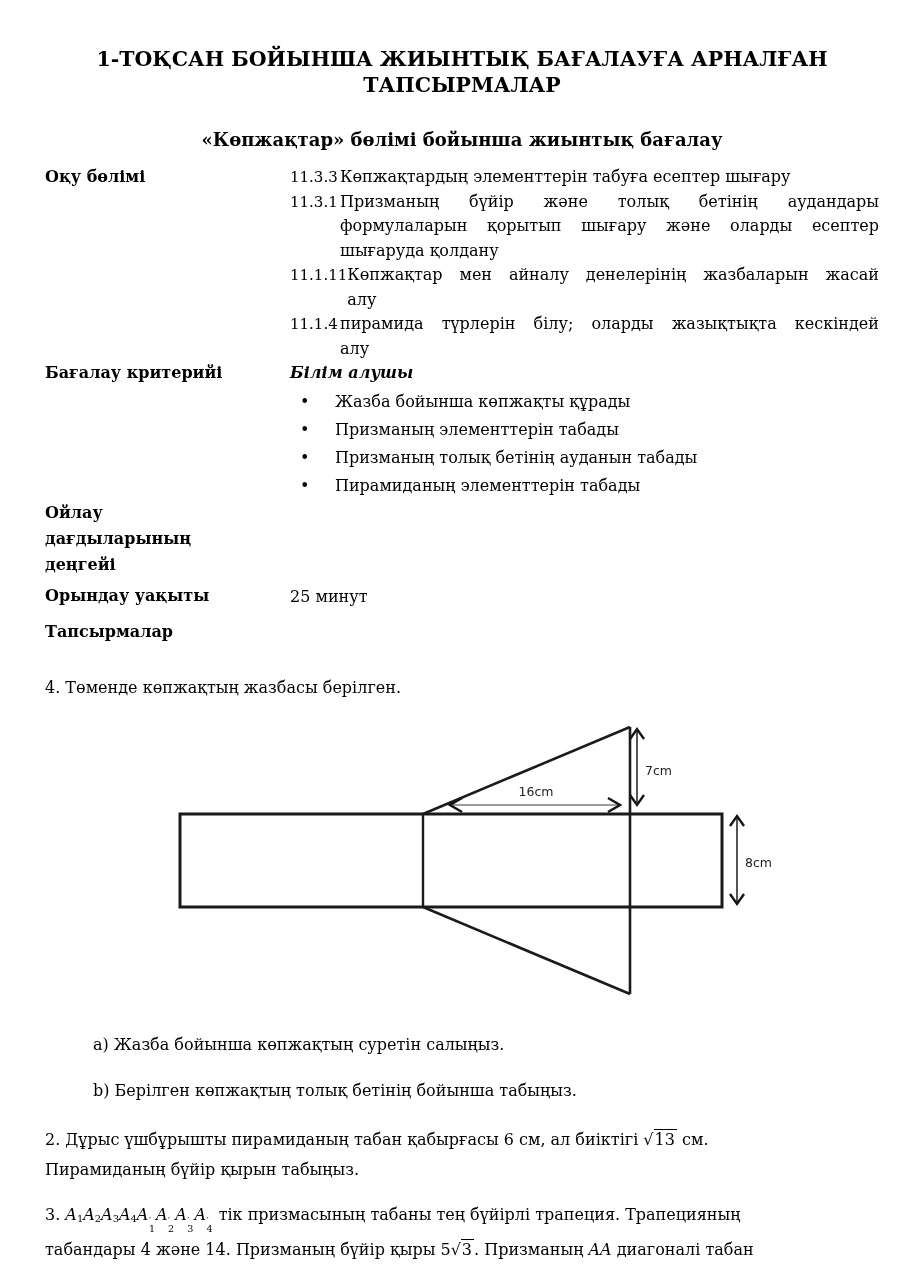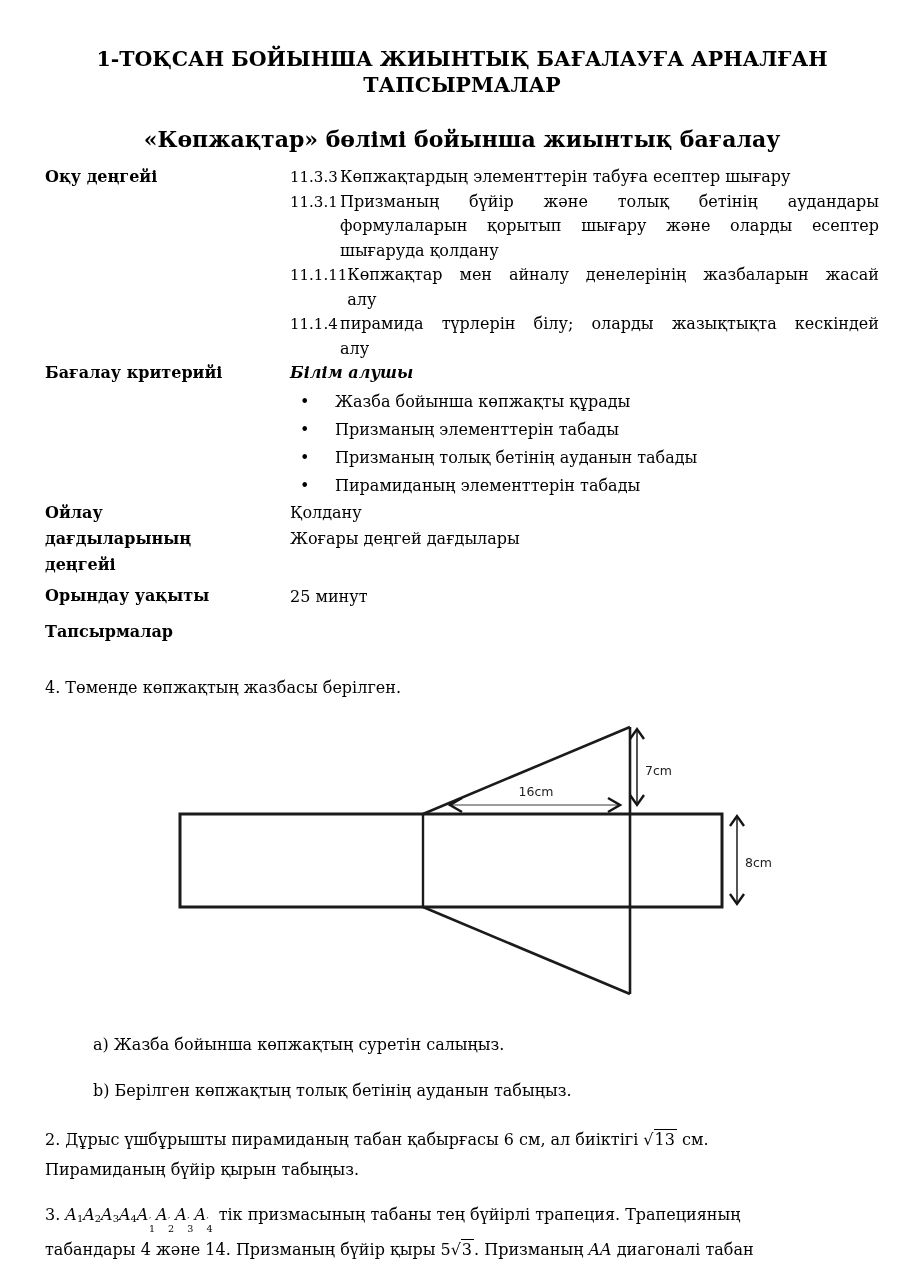--- a/index.html
+++ b/index.html
@@ -7,21 +7,21 @@
     position:relative;
     width:919px;height:1265px;
     box-sizing:border-box;
     padding:46px 40px 0 45px;
     background:#fff;color:#000;
     font-family:"DejaVu Serif","Liberation Serif",serif;
     font-size:16px;
     overflow:hidden;
   }
   .title{font-size:20.5px;line-height:26px;font-weight:bold;text-align:center;margin:0;}
-  .subtitle{font-size:22px;line-height:25px;font-weight:bold;text-align:center;margin:29px 0 0 0;}
+  .subtitle{font-size:18px;line-height:25px;font-weight:bold;text-align:center;margin:29px 0 0 0;}
   .igrid{margin-top:13px;}
   .irow{display:grid;grid-template-columns:245px 1fr;}
   .ilabel{font-weight:bold;line-height:24.5px;}
   .ilabel.narrow{max-width:205px;line-height:26px;}
   
   .objs{line-height:24.5px;}
   .orow{display:flex;}
   .onum{flex:0 0 50px;font-size:15px;}
   .olines{flex:1;margin-right:0;}
   .jline{text-align:justify;text-align-last:justify;}
@@ -55,21 +55,21 @@
 <body>
 
 <div class="page">
 
   <h1 class="title">1-ТОҚСАН БОЙЫНША ЖИЫНТЫҚ БАҒАЛАУҒА АРНАЛҒАН ТАПСЫРМАЛАР</h1>
   <div class="subtitle">«Көпжақтар» бөлімі бойынша жиынтық бағалау</div>
 
   <div class="igrid">
 
     <div class="irow">
-      <div class="ilabel">Оқу деңгейі</div>
+      <div class="ilabel">Оқу бөлімі</div>
       <div class="objs">
         <div class="orow">
           <span class="onum">11.3.3</span>
           <div class="olines">
               <div>Көпжақтардың элементтерін табуға есептер шығару</div>
             </div>
         </div>
         <div class="orow">
           <span class="onum">11.3.1</span>
           <div class="olines">
@@ -115,24 +115,20 @@
           <div class="brow">
             <span class="bdot">•</span>
             <span>Пирамиданың элементтерін табады</span>
           </div>
         </div>
       </div>
     </div>
 
     <div class="irow think">
       <div class="ilabel narrow">Ойлау дағдыларының деңгейі</div>
-      <div>
-        <div>Қолдану</div>
-        <div>Жоғары деңгей дағдылары</div>
-      </div>
     </div>
 
     <div class="irow row-time">
       <div class="ilabel">Орындау уақыты</div>
       <div>25 минут</div>
     </div>
 
     <div class="irow row-tasks">
       <div class="ilabel">Тапсырмалар</div>
       <div></div>
@@ -166,21 +162,21 @@
       <g>
         <line x1="737" y1="101" x2="737" y2="185" stroke="#2a2a2a" stroke-width="1.6"></line>
         <polyline points="730,109 737,99 744,109" stroke="#151515" stroke-width="2.4" fill="none"></polyline>
         <polyline points="730,177 737,187 744,177" stroke="#151515" stroke-width="2.4" fill="none"></polyline>
         <text x="745" y="150">8cm</text>
       </g>
     </svg>
   </div>
 
   <p class="pa">a) Жазба бойынша көпжақтың суретін салыңыз.</p>
-  <p class="pb">b) Берілген көпжақтың толық бетінің ауданын табыңыз.</p>
+  <p class="pb">b) Берілген көпжақтың толық бетінің бойынша табыңыз.</p>
 
   <div class="task2">
       <div class="rline">2. Дұрыс үшбұрышты пирамиданың табан қабырғасы 6 см, ал биіктігі <span class="sqrt">√<span class="rad">13</span></span> см.</div>
       <div class="rline">Пирамиданың бүйір қырын табыңыз.</div>
     </div>
   <div class="task3">
       <div class="rline">3. <i>A</i><sub>1</sub><i>A</i><sub>2</sub><i>A</i><sub>3</sub><i>A</i><sub>4</sub><i>A</i><span class="ss">
           <span>′</span>
           <span>1</span>
         </span><i>A</i><span class="ss">

